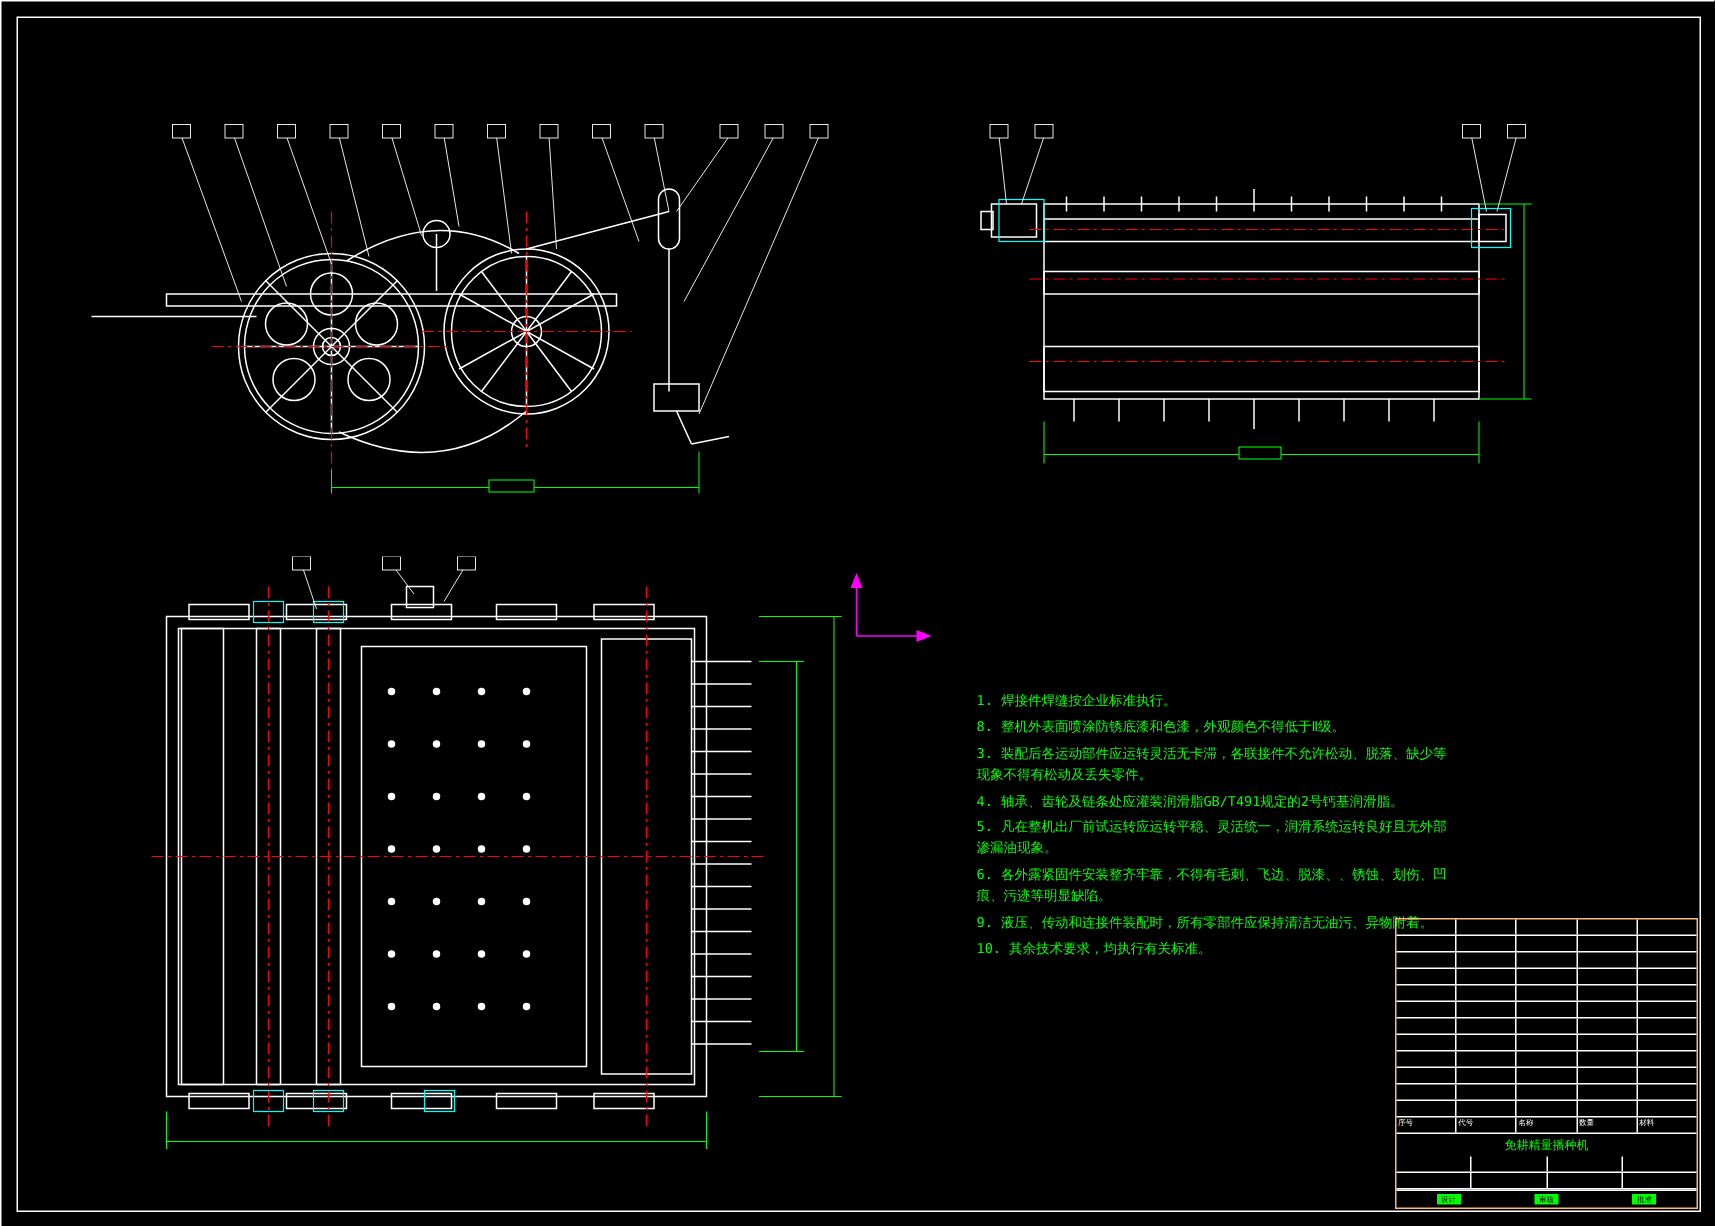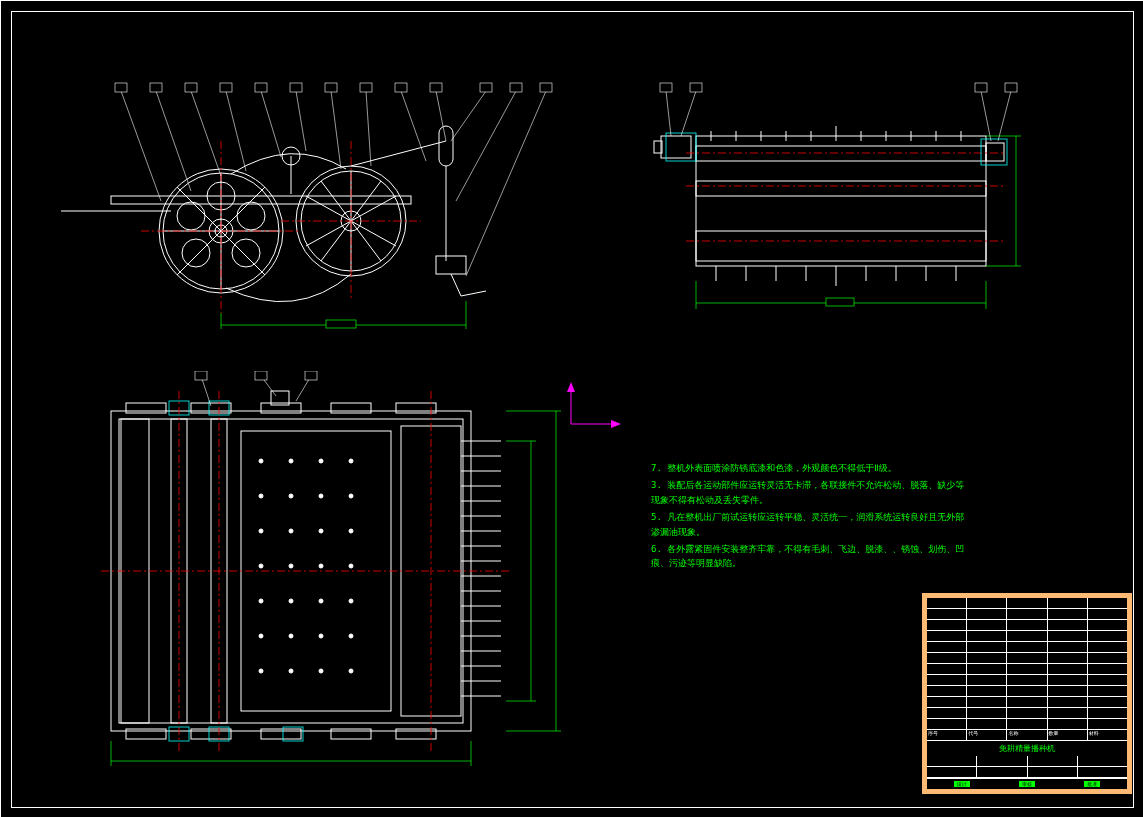--- a/index.html
+++ b/index.html
@@ -7,21 +7,21 @@
   .inner-border{position:absolute;left:10px;top:10px;right:10px;bottom:10px;border:1px solid #fff}
   .view{position:absolute}
   .geom{stroke:#fff;fill:none;stroke-width:1}
   .center{stroke:#f00;stroke-dasharray:8 3 2 3;fill:none;stroke-width:0.8}
   .dim{stroke:#0f0;fill:none;stroke-width:0.7}
   .detail{stroke:#0ff;fill:none;stroke-width:0.8}
   .lead{stroke:#fff;fill:none;stroke-width:0.6}
   .balloon{fill:#000;stroke:#fff;stroke-width:0.6}
   .notes{position:absolute;color:#0f0;font-size:9px;line-height:1.6;width:320px}
   .notes p{margin:0 0 3px 0}
-  .title-block{position:absolute;right:12px;bottom:24px;width:200px;border:5px solid #fdba74}
+  .title-block{position:absolute;right:12px;bottom:12px;width:200px;border:1px solid #fdba74}
   .tb-row{display:flex;border-bottom:1px solid #fff;height:10px}
   .tb-cell{border-right:1px solid #fff;font-size:5px;color:#fff;padding:0 1px;flex:1;overflow:hidden}
   .tb-cell:last-child{border-right:none}
   .tb-title{color:#0f0;font-size:8px;text-align:center;padding:2px}
   .tb-foot{display:flex;justify-content:space-around;padding:2px;border-top:1px solid #fff}
   .tb-foot span{background:#0f0;color:#000;font-size:5px;padding:0 3px}
   .arrow{stroke:#f0f;fill:none;stroke-width:1}
   .arrowhead{fill:#f0f}
 </style>
 </head>
@@ -311,24 +311,28 @@
 <svg class="view" style="left:560px;top:378px" width="70" height="60">
   <g class="arrow">
     <line x1="10" y1="45" x2="10" y2="8"></line>
         <line x1="10" y1="45" x2="55" y2="45"></line>
   </g>
   <polygon class="arrowhead" points="10,3 6,13 14,13"></polygon>
   <polygon class="arrowhead" points="60,45 50,41 50,49"></polygon>
 </svg>
 
 <div class="notes" style="left:650px;top:460px">
-  <p>7. 整机外表面喷涂防锈底漆和色漆，外观颜色不得低于Ⅱ级。</p>
+  <p>1. 焊接件焊缝按企业标准执行。</p>
+  <p>8. 整机外表面喷涂防锈底漆和色漆，外观颜色不得低于Ⅱ级。</p>
   <p>3. 装配后各运动部件应运转灵活无卡滞，各联接件不允许松动、脱落、缺少等现象不得有松动及丢失零件。</p>
+  <p>4. 轴承、齿轮及链条处应灌装润滑脂GB/T491规定的2号钙基润滑脂。</p>
   <p>5. 凡在整机出厂前试运转应运转平稳、灵活统一，润滑系统运转良好且无外部渗漏油现象。</p>
   <p>6. 各外露紧固件安装整齐牢靠，不得有毛刺、飞边、脱漆、、锈蚀、划伤、凹痕、污迹等明显缺陷。</p>
+  <p>9. 液压、传动和连接件装配时，所有零部件应保持清洁无油污、异物附着。</p>
+  <p>10. 其余技术要求，均执行有关标准。</p>
 </div>
 
 <div class="title-block">
 
   <div class="tb-row">
         <div class="tb-cell"></div>
         <div class="tb-cell"></div>
         <div class="tb-cell"></div>
         <div class="tb-cell"></div>
         <div class="tb-cell"></div>

